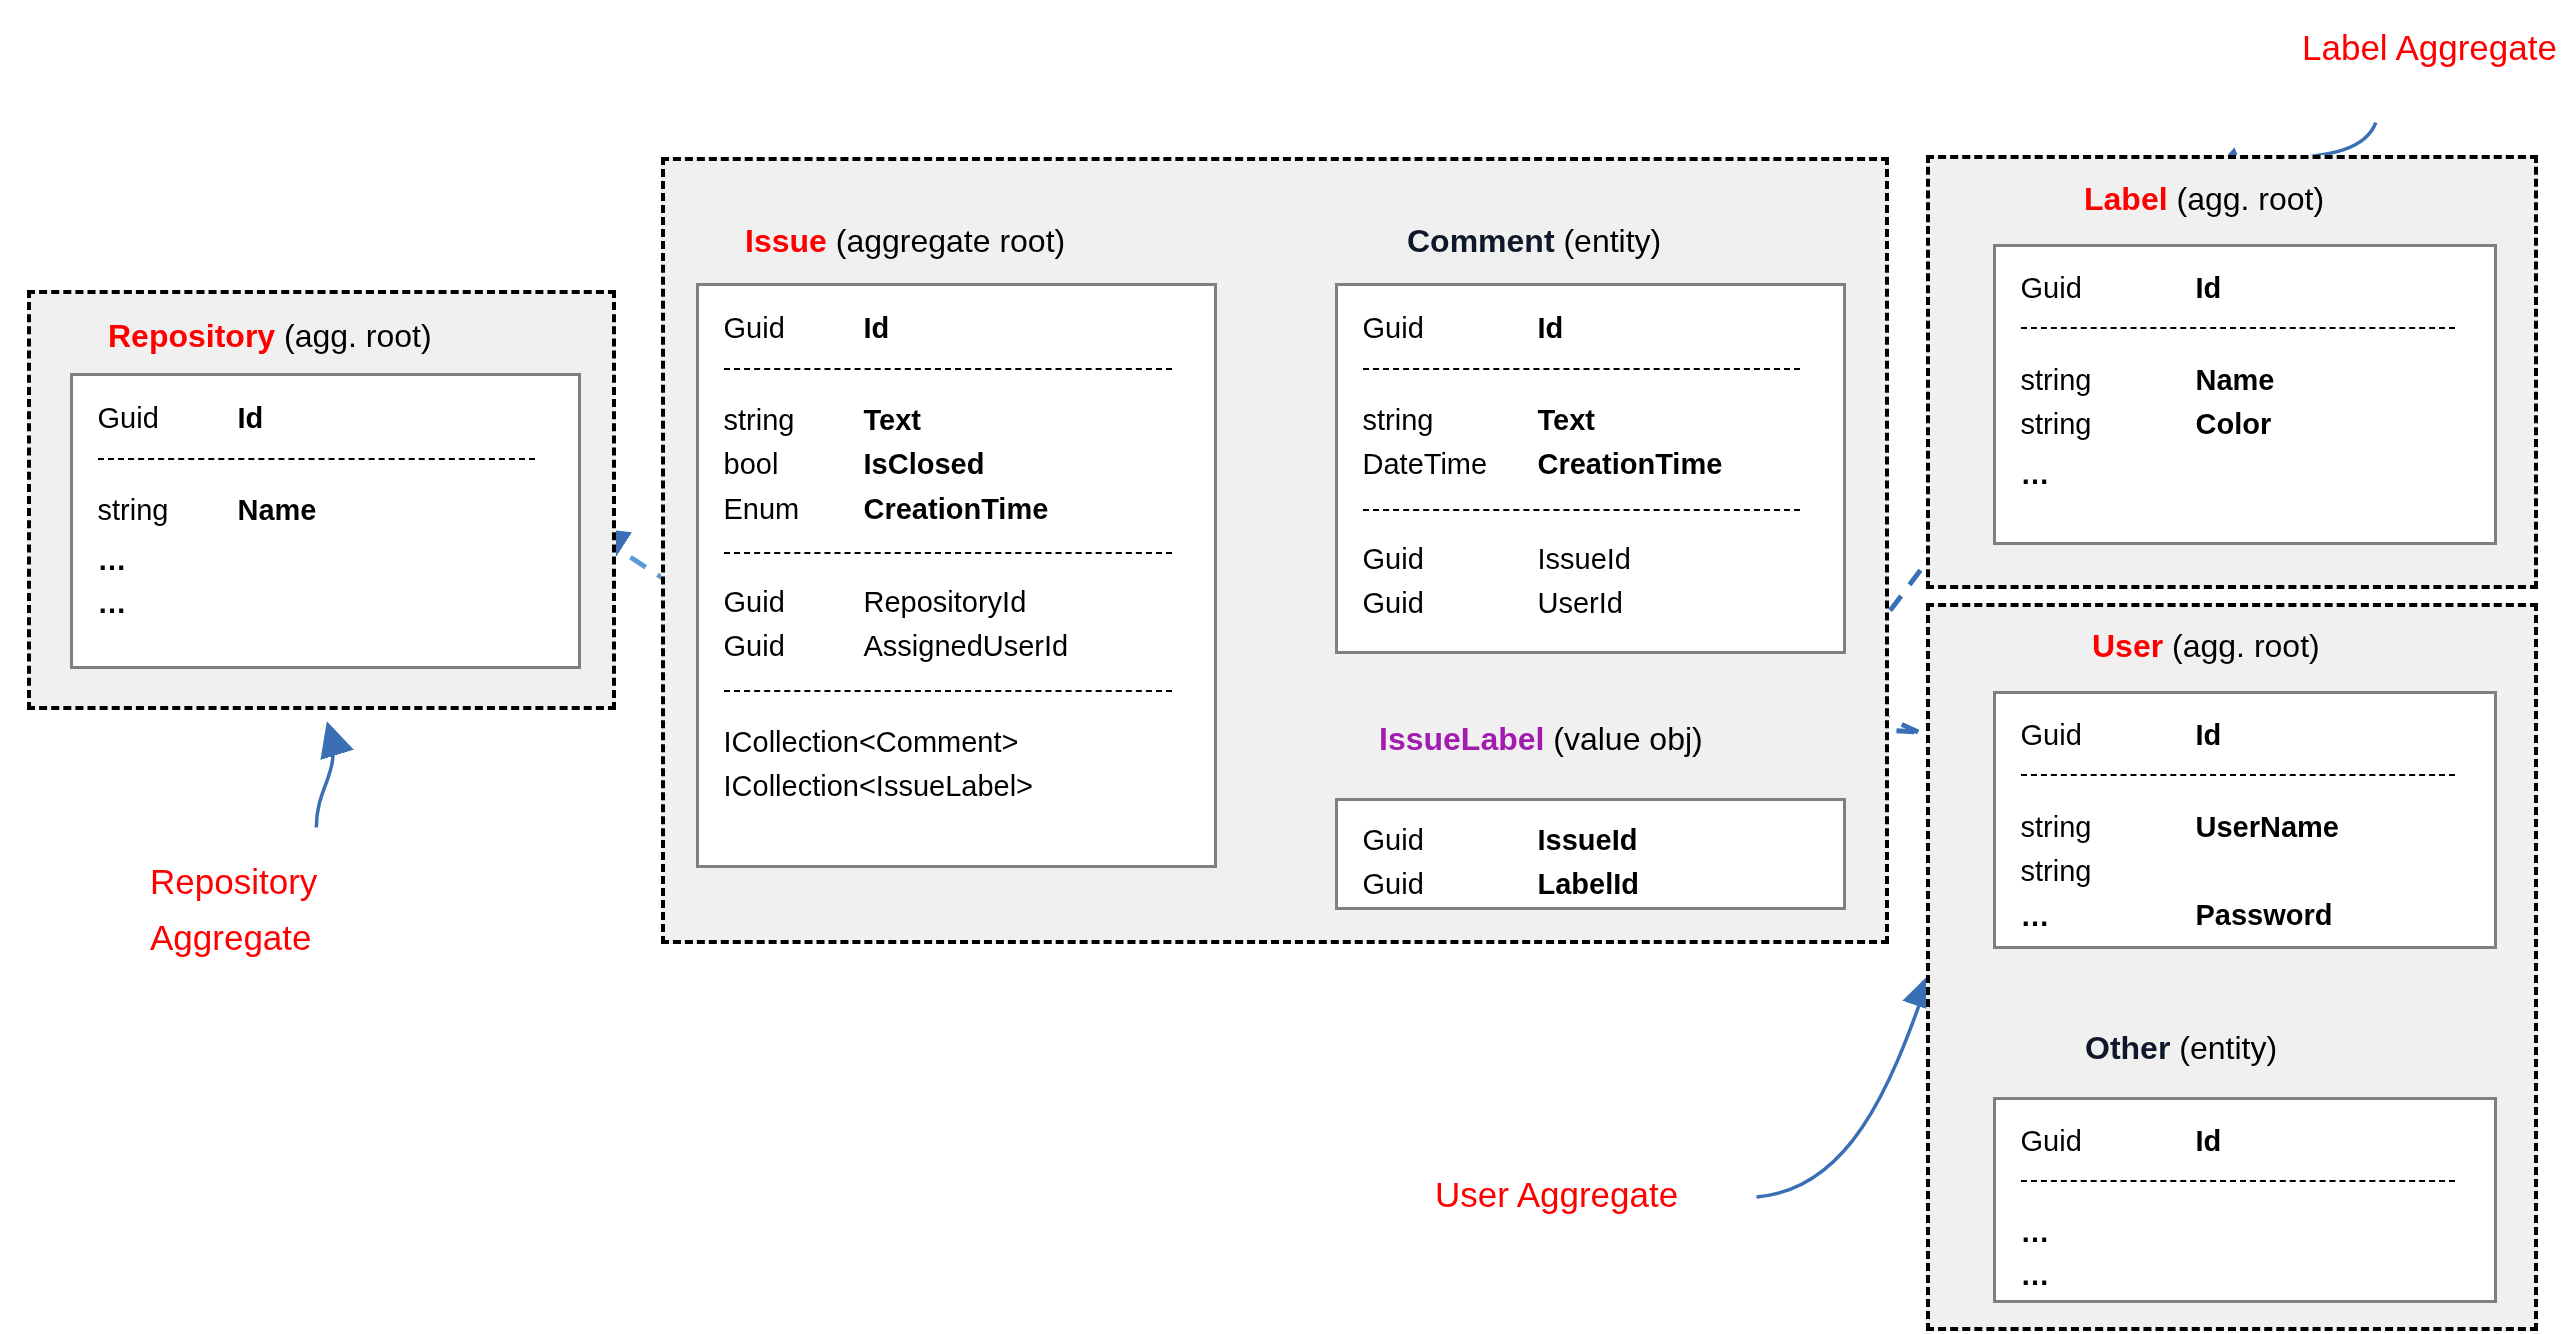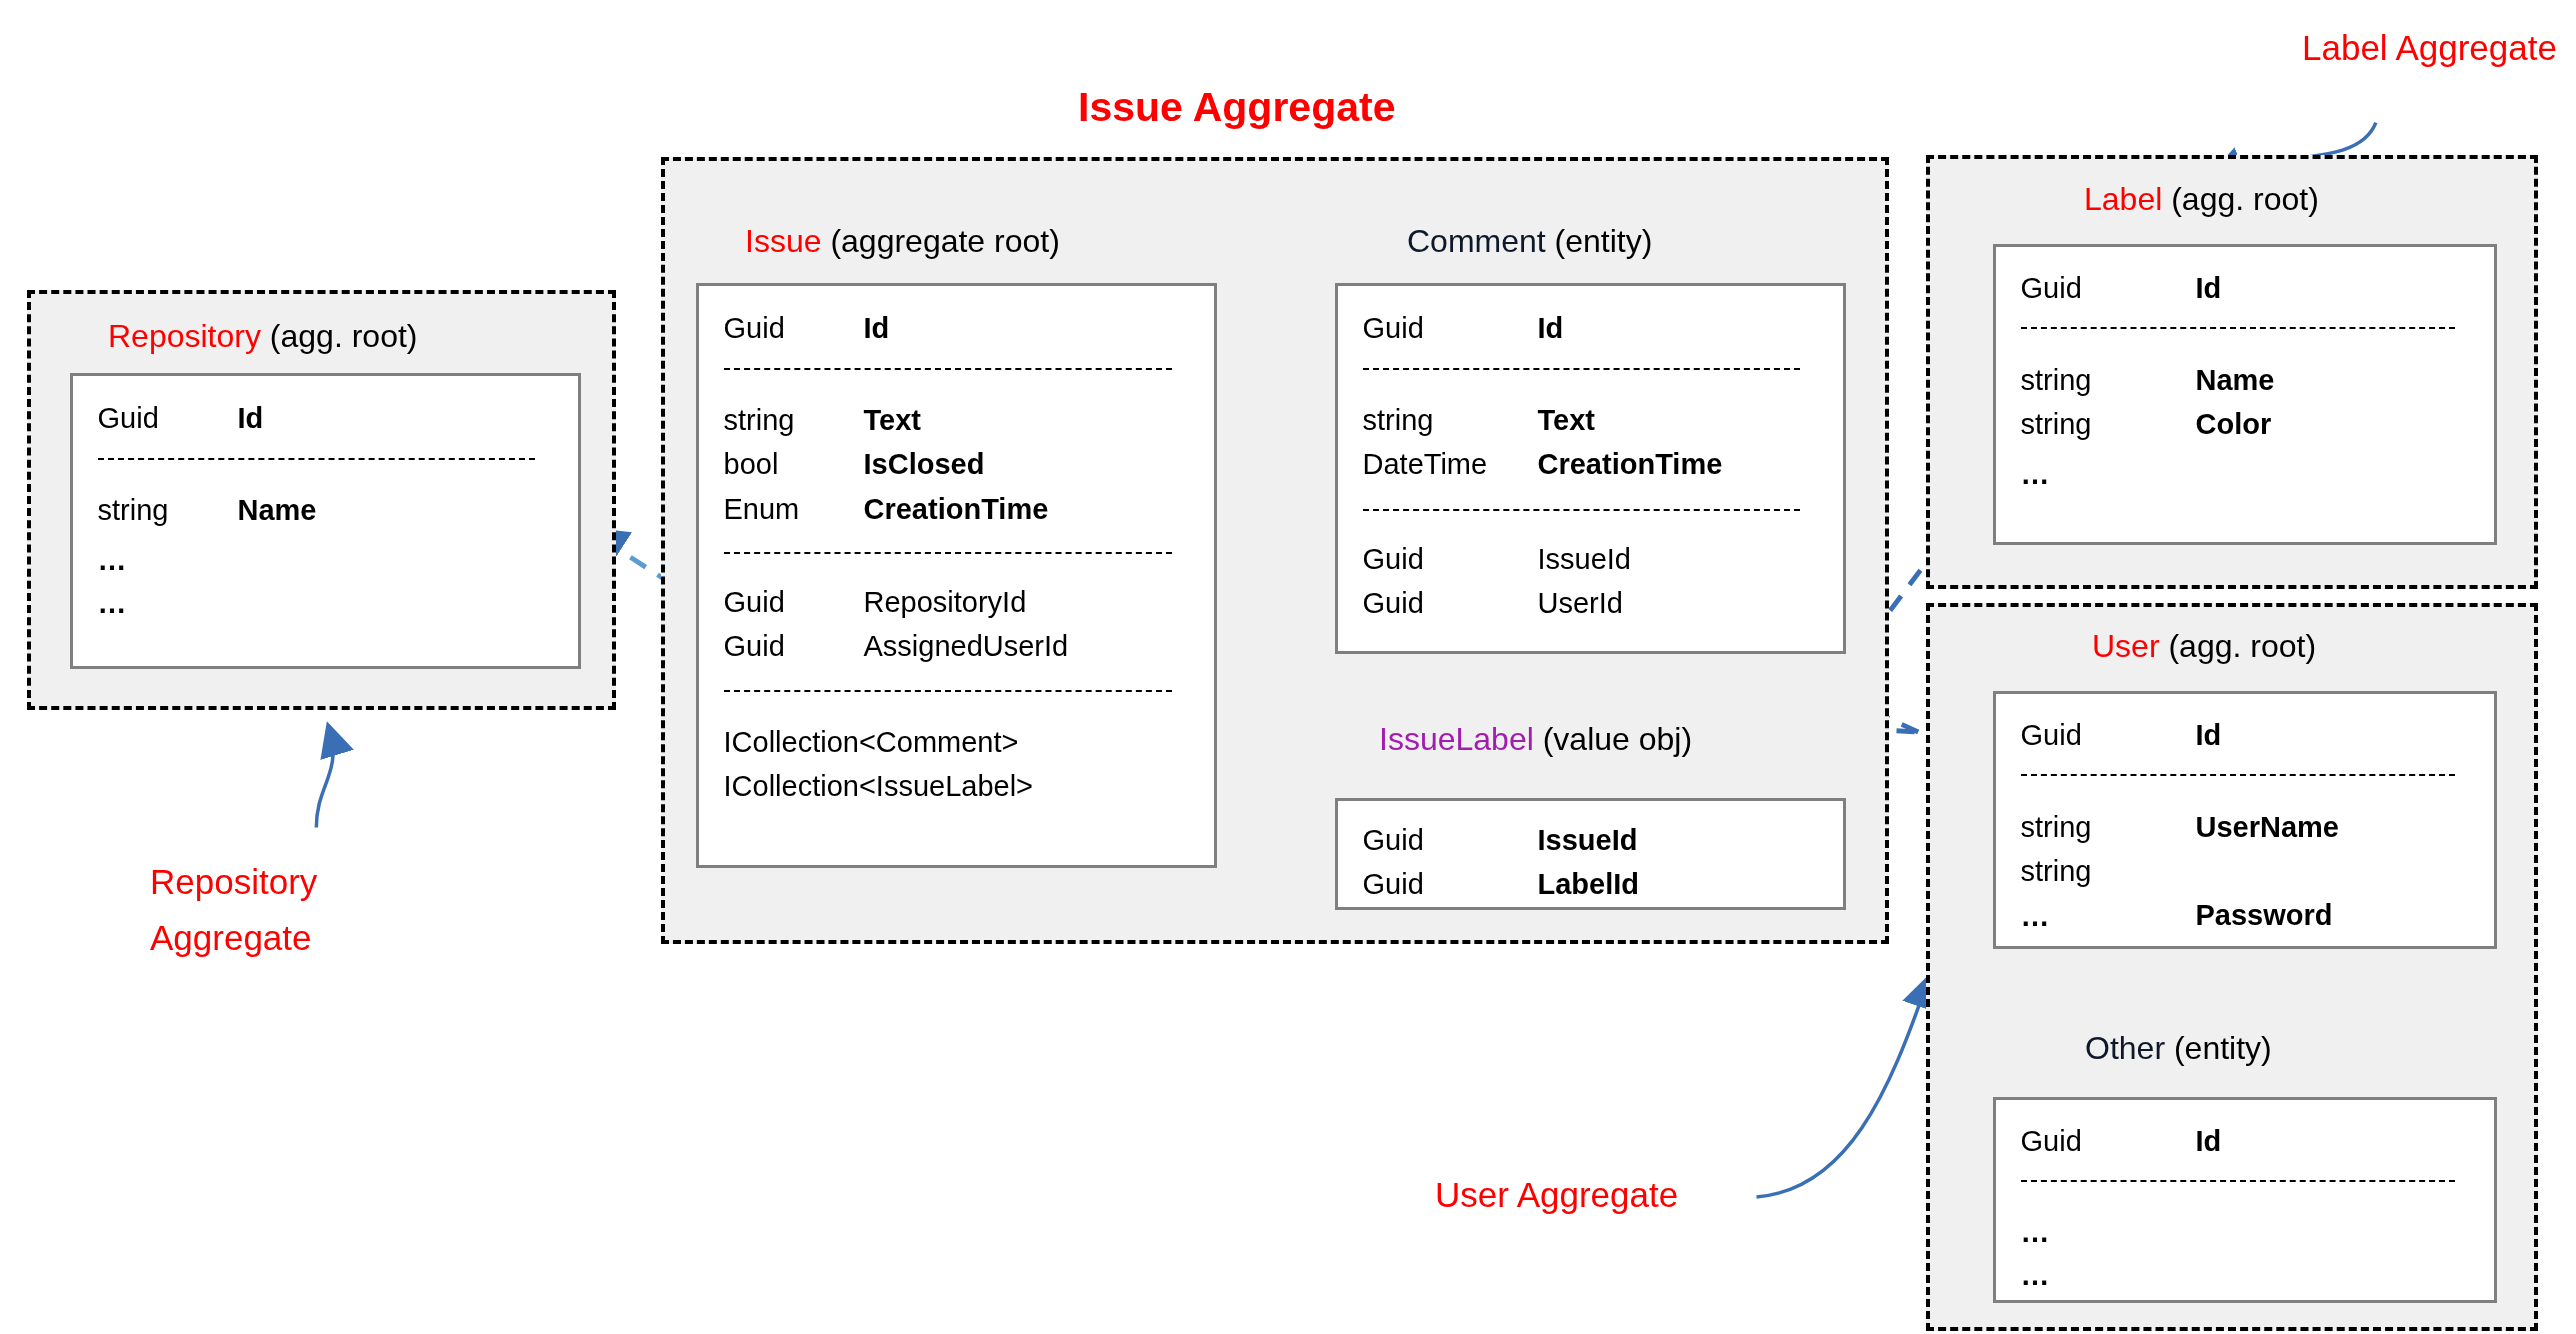--- a/index.html
+++ b/index.html
@@ -9,21 +9,21 @@
   .stage{position:absolute;left:0;top:0;width:2576px;height:1335px;}
 
   
   .agg{position:absolute;background:#f0f0f0;border:4.9px dashed #000000;box-sizing:border-box;}
 
   
   .ent{position:absolute;background:#ffffff;border:3.5px solid #7f7f7f;box-sizing:border-box;}
 
   
   .cap{position:absolute;white-space:nowrap;font-size:32px;color:#000000;}
-  .cap .nm{font-weight:normal;}
+  .cap .nm{font-weight:bold;}
   .cap .nm.red{color:#ff0000;}
   .cap .nm.green{color:#0f172a;}
   .cap .nm.cyan{color:#a21caf;}
 
   
   .fields{position:absolute;left:0;top:0;width:100%;}
   .row{position:absolute;white-space:nowrap;font-size:29px;color:#000;line-height:29px;}
   .row .ty{position:absolute;left:0;top:0;}
   .row .fn{position:absolute;}
   .row .fn.b{font-weight:bold;}
@@ -67,21 +67,20 @@
 
     <path d="M 3195,1355 L 3195,1462" stroke="#3a6fb5" stroke-width="6" fill="none" marker-end="url(#ah2)"></path>
 
     <path d="M 3395,175 C 3370,240 3250,215 3165,248" stroke="#3a6fb5" stroke-width="5" fill="none" marker-end="url(#ah2)"></path>
 
     <path d="M 452,1182 C 452,1120 490,1105 470,1040" stroke="#3a6fb5" stroke-width="5" fill="none" marker-end="url(#ah2)"></path>
 
     <path d="M 2510,1710 C 2640,1700 2700,1560 2755,1400" stroke="#3a6fb5" stroke-width="5" fill="none" marker-end="url(#ah2)"></path>
   </svg>
 
-  <div class="aggtitle" style="left:1078px;top:84px;">Issue Aggregate</div>
 
   <div class="agg" style="left:661px;top:157px;width:1228px;height:787px;"></div>
 
   <div class="cap" style="left:745px;top:223px;">
     <span class="nm red">Issue </span>
     <span>(aggregate root)</span>
   </div>
   <div class="ent" style="left:696px;top:283px;width:521px;height:585px;">
     <div class="fields">
       <div class="row" style="left:24.5px;top:28px;">

